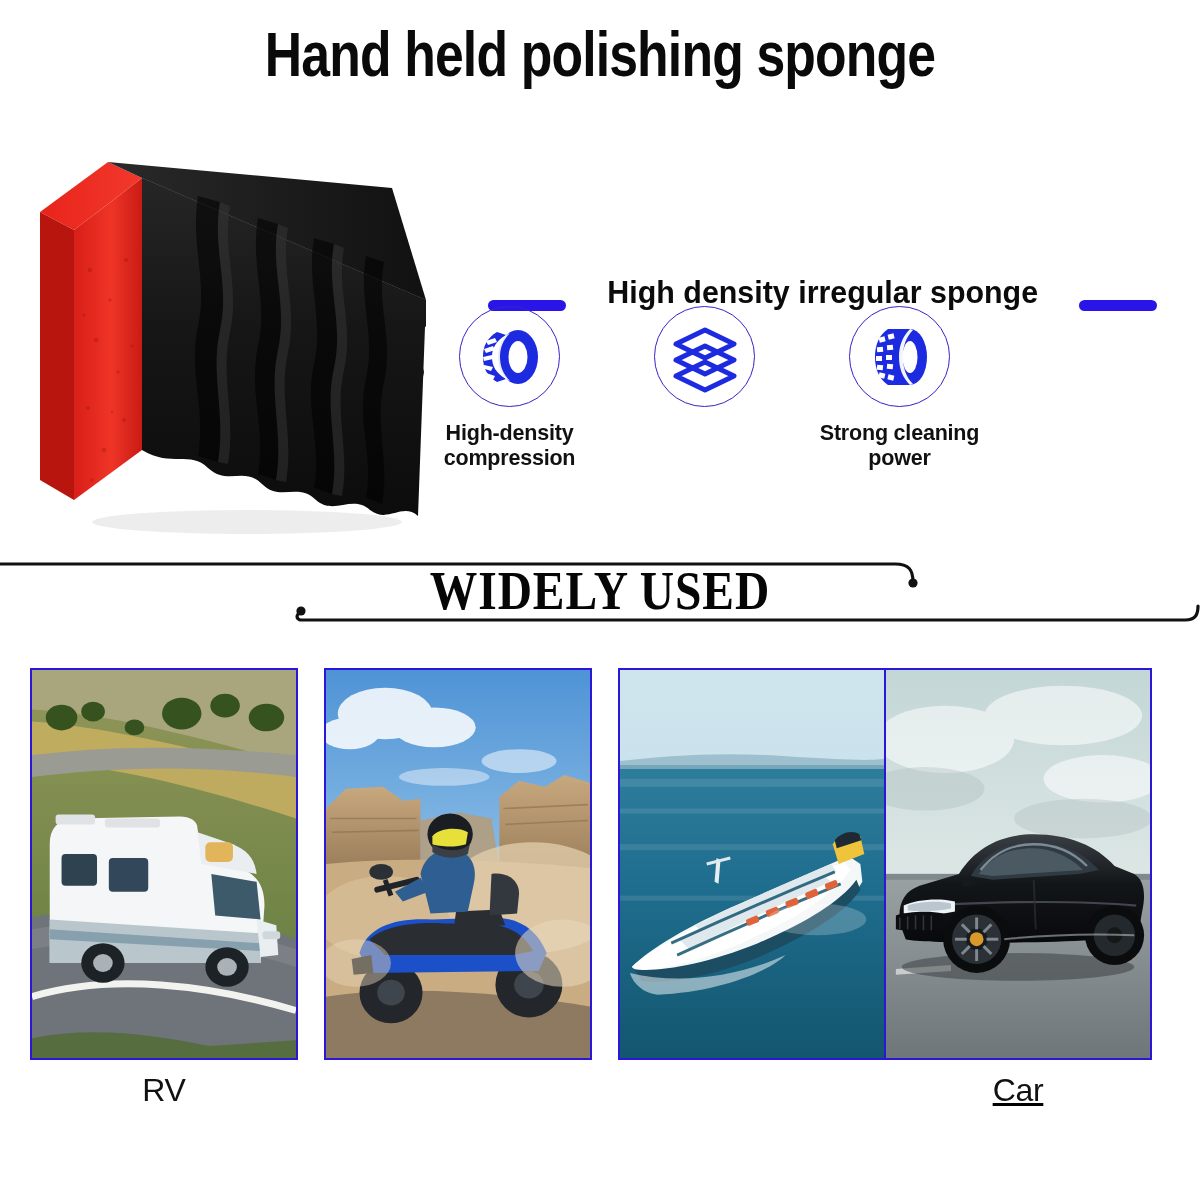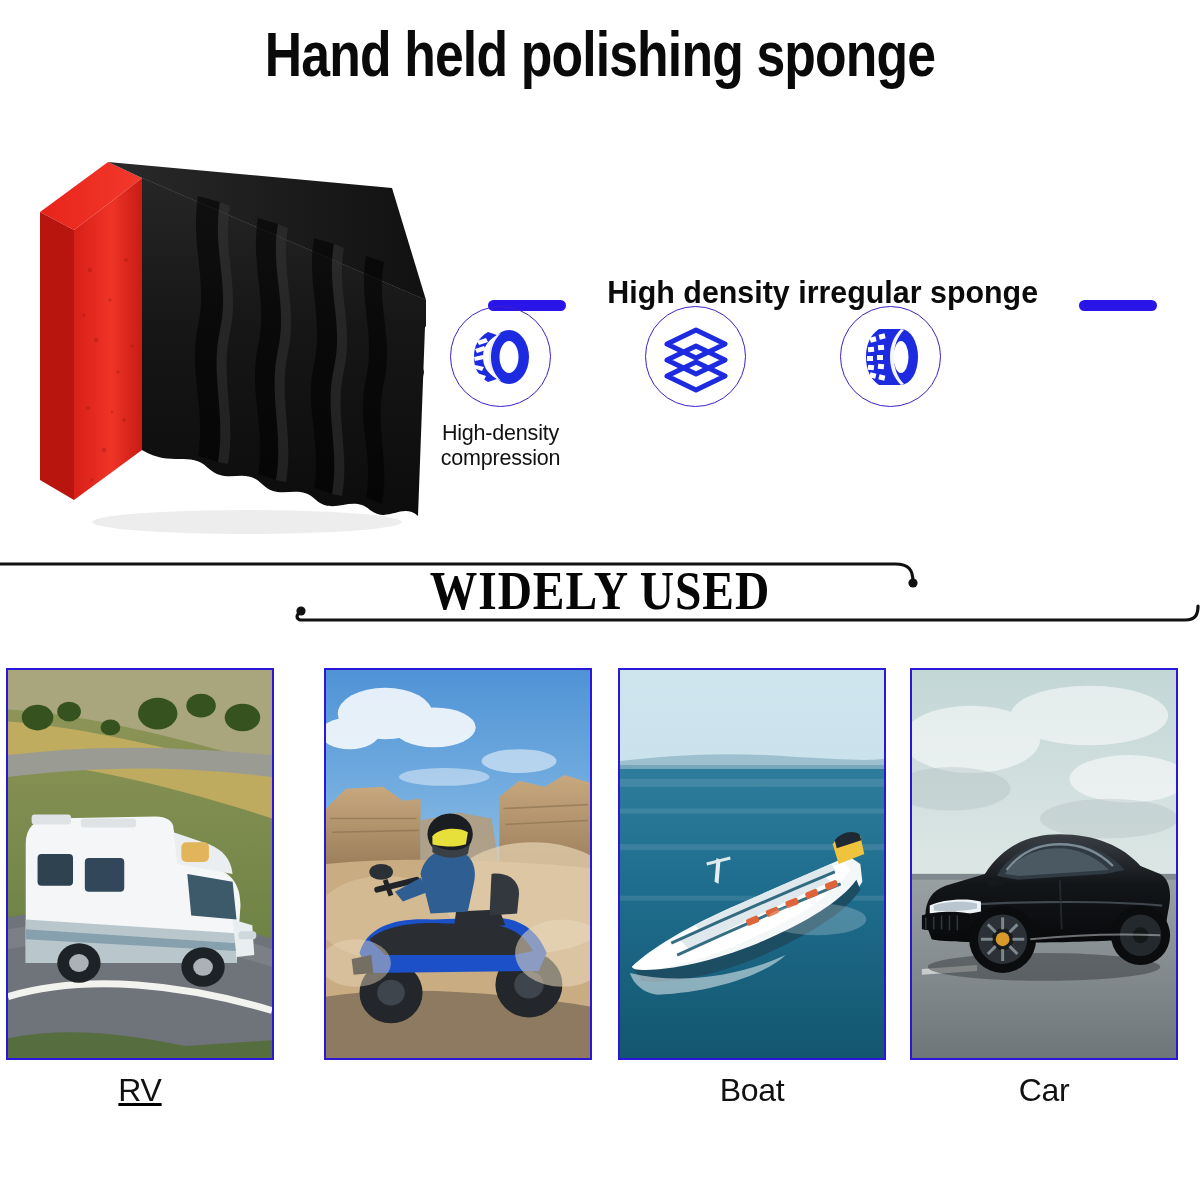--- a/index.html
+++ b/index.html
@@ -31,22 +31,22 @@
     position:absolute;left:455px;top:228px;width:735px;height:48px;
     display:flex;align-items:flex-end;justify-content:center;gap:30px;margin-top:35px;
   }
   .dash{width:78px;height:11px;border-radius:6px;background:#2a15e8;flex:0 0 auto;}
   .banner-text{
     font-size:32px;font-weight:bold;color:#0b0b0b;white-space:nowrap;
     transform:scaleX(.95);transform-origin:50% 50%;
   }
   
   .features{
-    position:absolute;left:403px;top:306px;width:780px;height:230px;
-    display:flex;align-items:flex-start;
+    position:absolute;left:412px;top:306px;width:780px;height:230px;
+    display:flex;align-items:flex-start;font-weight:bold;
   }
   .feature{
     width:195px;display:flex;flex-direction:column;align-items:center;
   }
   .circle{
     width:101px;height:101px;border-radius:50%;
     border:1.6px solid #3b21c8;
     display:flex;align-items:center;justify-content:center;
     box-sizing:border-box;
   }
@@ -62,24 +62,24 @@
   .widely-text{
     position:absolute;left:0;top:560px;width:1200px;text-align:center;
     font-family:"Liberation Serif", serif;
     font-weight:bold;font-size:54px;line-height:62px;color:#060606;
     transform:scaleX(.88);transform-origin:50% 50%;
     letter-spacing:1px;
   }
   
   .cards{position:absolute;left:0;top:668px;width:1200px;height:470px;}
   .card{position:absolute;top:0;width:268px;}
-  .card.c0{left:6px;text-decoration:underline;}
+  .card.c0{left:30px;}
   .card.c1{left:324px;}
   .card.c2{left:618px;}
-  .card.c3{left:910px;}
+  .card.c3{left:884px;text-decoration:underline;}
   .photo{
     width:268px;height:392px;
     border:2.5px solid #2a17d8;
     box-sizing:border-box;
     overflow:hidden;position:relative;background:#cfd8e3;
   }
   .photo svg{display:block;width:100%;height:100%;}
   .card-label{
     margin-top:12px;text-align:center;
     font-size:32px;color:#111;letter-spacing:-.3px;
@@ -239,20 +239,24 @@
               <rect x="24" y="44" width="6" height="5" transform="rotate(5 27 46)"></rect>
               <rect x="16" y="53" width="6" height="5" transform="rotate(14 19 55)"></rect>
               <rect x="25" y="55" width="6" height="5" transform="rotate(14 28 57)"></rect>
             </g>
 
             <path d="M47,9 C40,16 36,25 36,37 C36,49 40,58 47,65 L50,64 C43,57 40,48 40,37 C40,26 43,17 50,10 Z" fill="#fff" opacity=".95"></path>
           </g>
         </svg>
       </span>
     </div>
+    <div class="feature-label">
+      <div>Strong cleaning</div>
+      <div>power</div>
+    </div>
   </div>
 
 
 </div>
 
 <div class="widely">
   <svg viewBox="0 0 1200 110" xmlns="http://www.w3.org/2000/svg">
     <g fill="none" stroke="#111" stroke-width="3.2" stroke-linecap="round">
 
       <path d="M0,16 L895,16 C909,16 913,22 913,34"></path>
@@ -462,21 +466,20 @@
           <path d="M218,172 C224,164 236,161 243,166 L245,172 L220,180 Z" fill="#1f2933"></path>
 
           <path d="M96,214 L98,190 L102,192 L100,216 Z" fill="#e7eef1"></path>
           <path d="M88,196 L112,190" stroke="#dfe8ec" stroke-width="3"></path>
         </g>
 
         <path d="M10,306 C60,318 120,310 168,288 C150,306 96,326 38,328 C24,326 14,318 10,306 Z" fill="#ffffff" opacity=".5"></path>
         <ellipse cx="200" cy="252" rx="50" ry="16" fill="#ffffff" opacity=".22"></ellipse>
       </svg>
     </div>
-    <div class="card-label">Boat</div>
   </div>
 
   <div class="card c3">
     <div class="photo">
       <svg viewBox="0 0 268 392" preserveAspectRatio="none">
         <defs>
           <linearGradient id="carSky" x1="0" y1="0" x2="0" y2="1">
             <stop offset="0" stop-color="#c3d6d6"></stop>
               <stop offset=".5" stop-color="#dbe6e4"></stop>
             <stop offset="1" stop-color="#eef2f1"></stop>

